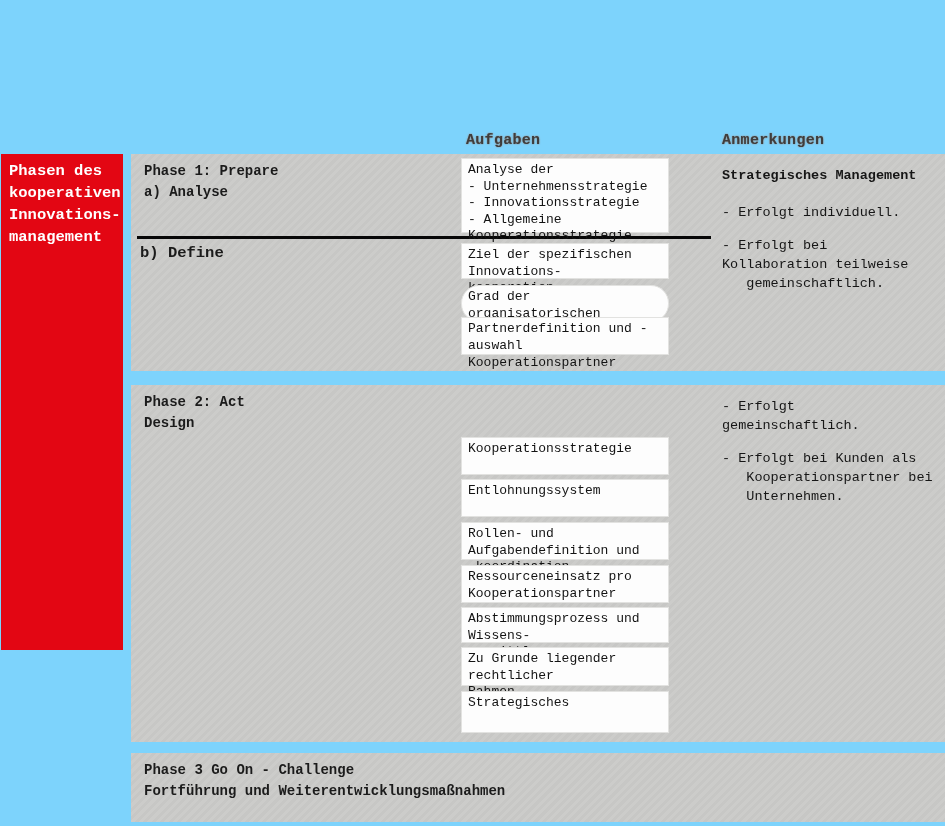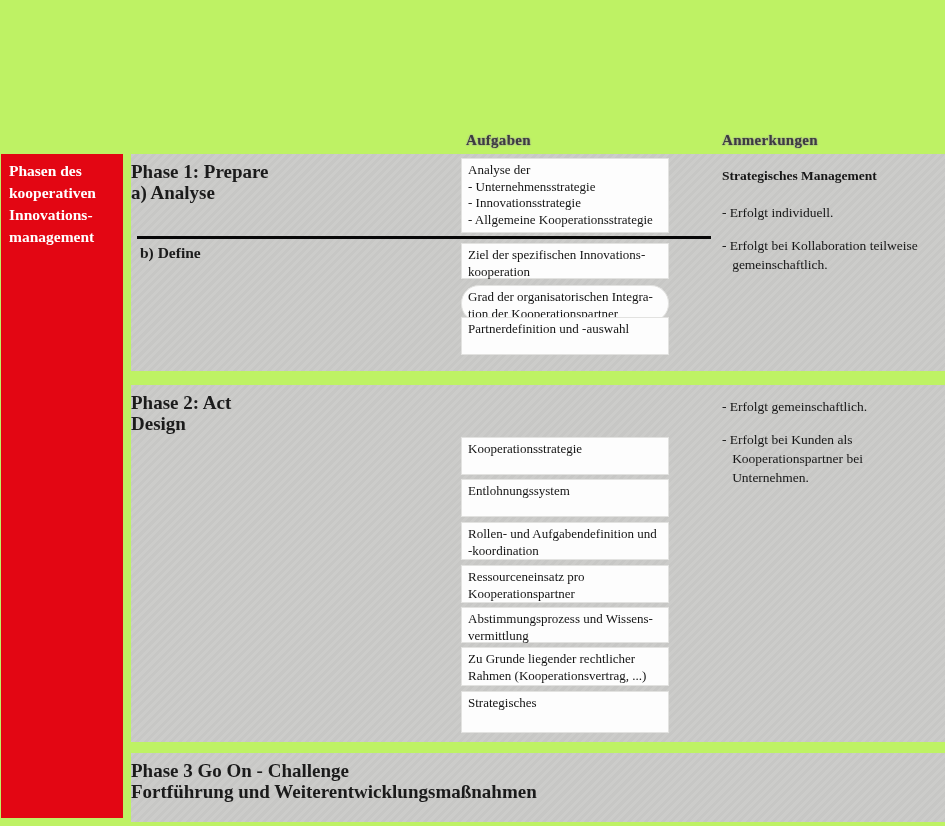--- a/index.html
+++ b/index.html
@@ -4,44 +4,44 @@
 <style>
   html, body {
     margin: 0;
     padding: 0;
     background: #000;
   }
   .stage {
     position: relative;
     width: 945px;
     height: 826px;
-    background: #bef264;
+    background: #7dd3fc;
     overflow: hidden;
-    font-family: Liberation Serif, serif;
+    font-family: Liberation Mono, monospace;
   }
   
   .col-header {
     position: absolute;
     top: 132px;
     font-size: 15px;
     font-weight: bold;
     color: #3d3d3d;
     text-shadow: 0 0 2px #9a9a9a, 0 0 1px #8a8a8a;
     letter-spacing: 0.3px;
   }
   #hdr-tasks { left: 466px; }
   #hdr-notes { left: 722px; }
 
   
   .sidebar {
     position: absolute;
     left: 1px;
     top: 154px;
     width: 122px;
-    height: 664px;
+    height: 496px;
     background: #e30613;
     box-sizing: border-box;
     padding: 6px 8px;
   }
   .sidebar-title {
     color: #ffffff;
     font-weight: bold;
     font-size: 15.5px;
     line-height: 22px;
     white-space: pre-line;
@@ -55,23 +55,23 @@
     background: #cbcbc9;
     background-image: repeating-linear-gradient(135deg,
       rgba(255,255,255,0.025) 0 3px, rgba(0,0,0,0.018) 3px 6px);
   }
   #panel1 { top: 154px; height: 217px; }
   #panel2 { top: 385px; height: 357px; }
   #panel3 { top: 753px; height: 69px; }
 
   .phase-title {
     position: absolute;
-    left: 0;
+    left: 13px;
     top: 7px;
-    font-size: 19px;
+    font-size: 14px;
     font-weight: bold;
     color: #1b1b1b;
     line-height: 21px;
     white-space: pre-line;
   }
   .phase-subtitle {
     position: absolute;
     left: 9px;
     top: 90px;
     font-size: 15.5px;

